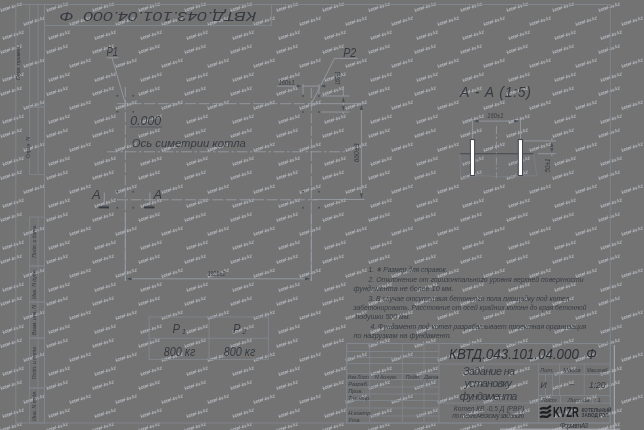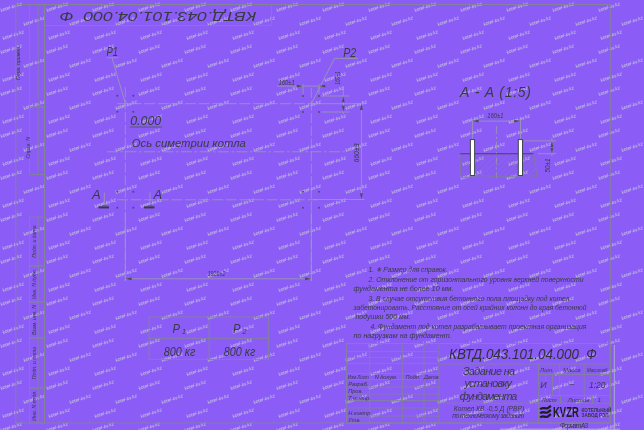--- a/index.html
+++ b/index.html
@@ -1,16 +1,16 @@
 <!DOCTYPE html>
 <html><head>
 <meta charset="utf-8">
 <style>
 html,body{margin:0;padding:0;background:#fff;}
-#sheet{position:relative;width:644px;height:430px;background:#8b5cf6;overflow:hidden;}
+#sheet{position:relative;width:644px;height:430px;background:#737373;overflow:hidden;}
 text{font-family:"Liberation Sans",sans-serif;}
 </style>
 </head>
 <body>
 
 <div id="sheet">
 <svg width="644" height="430" viewBox="0 0 644 430">
 <defs>
 <pattern id="wm" width="46" height="42" patternUnits="userSpaceOnUse">
   <text x="1" y="12" font-size="4.8" font-style="italic" fill="#c7ccd4" transform="rotate(-18 1 12)">kotel-kv.kz</text>

